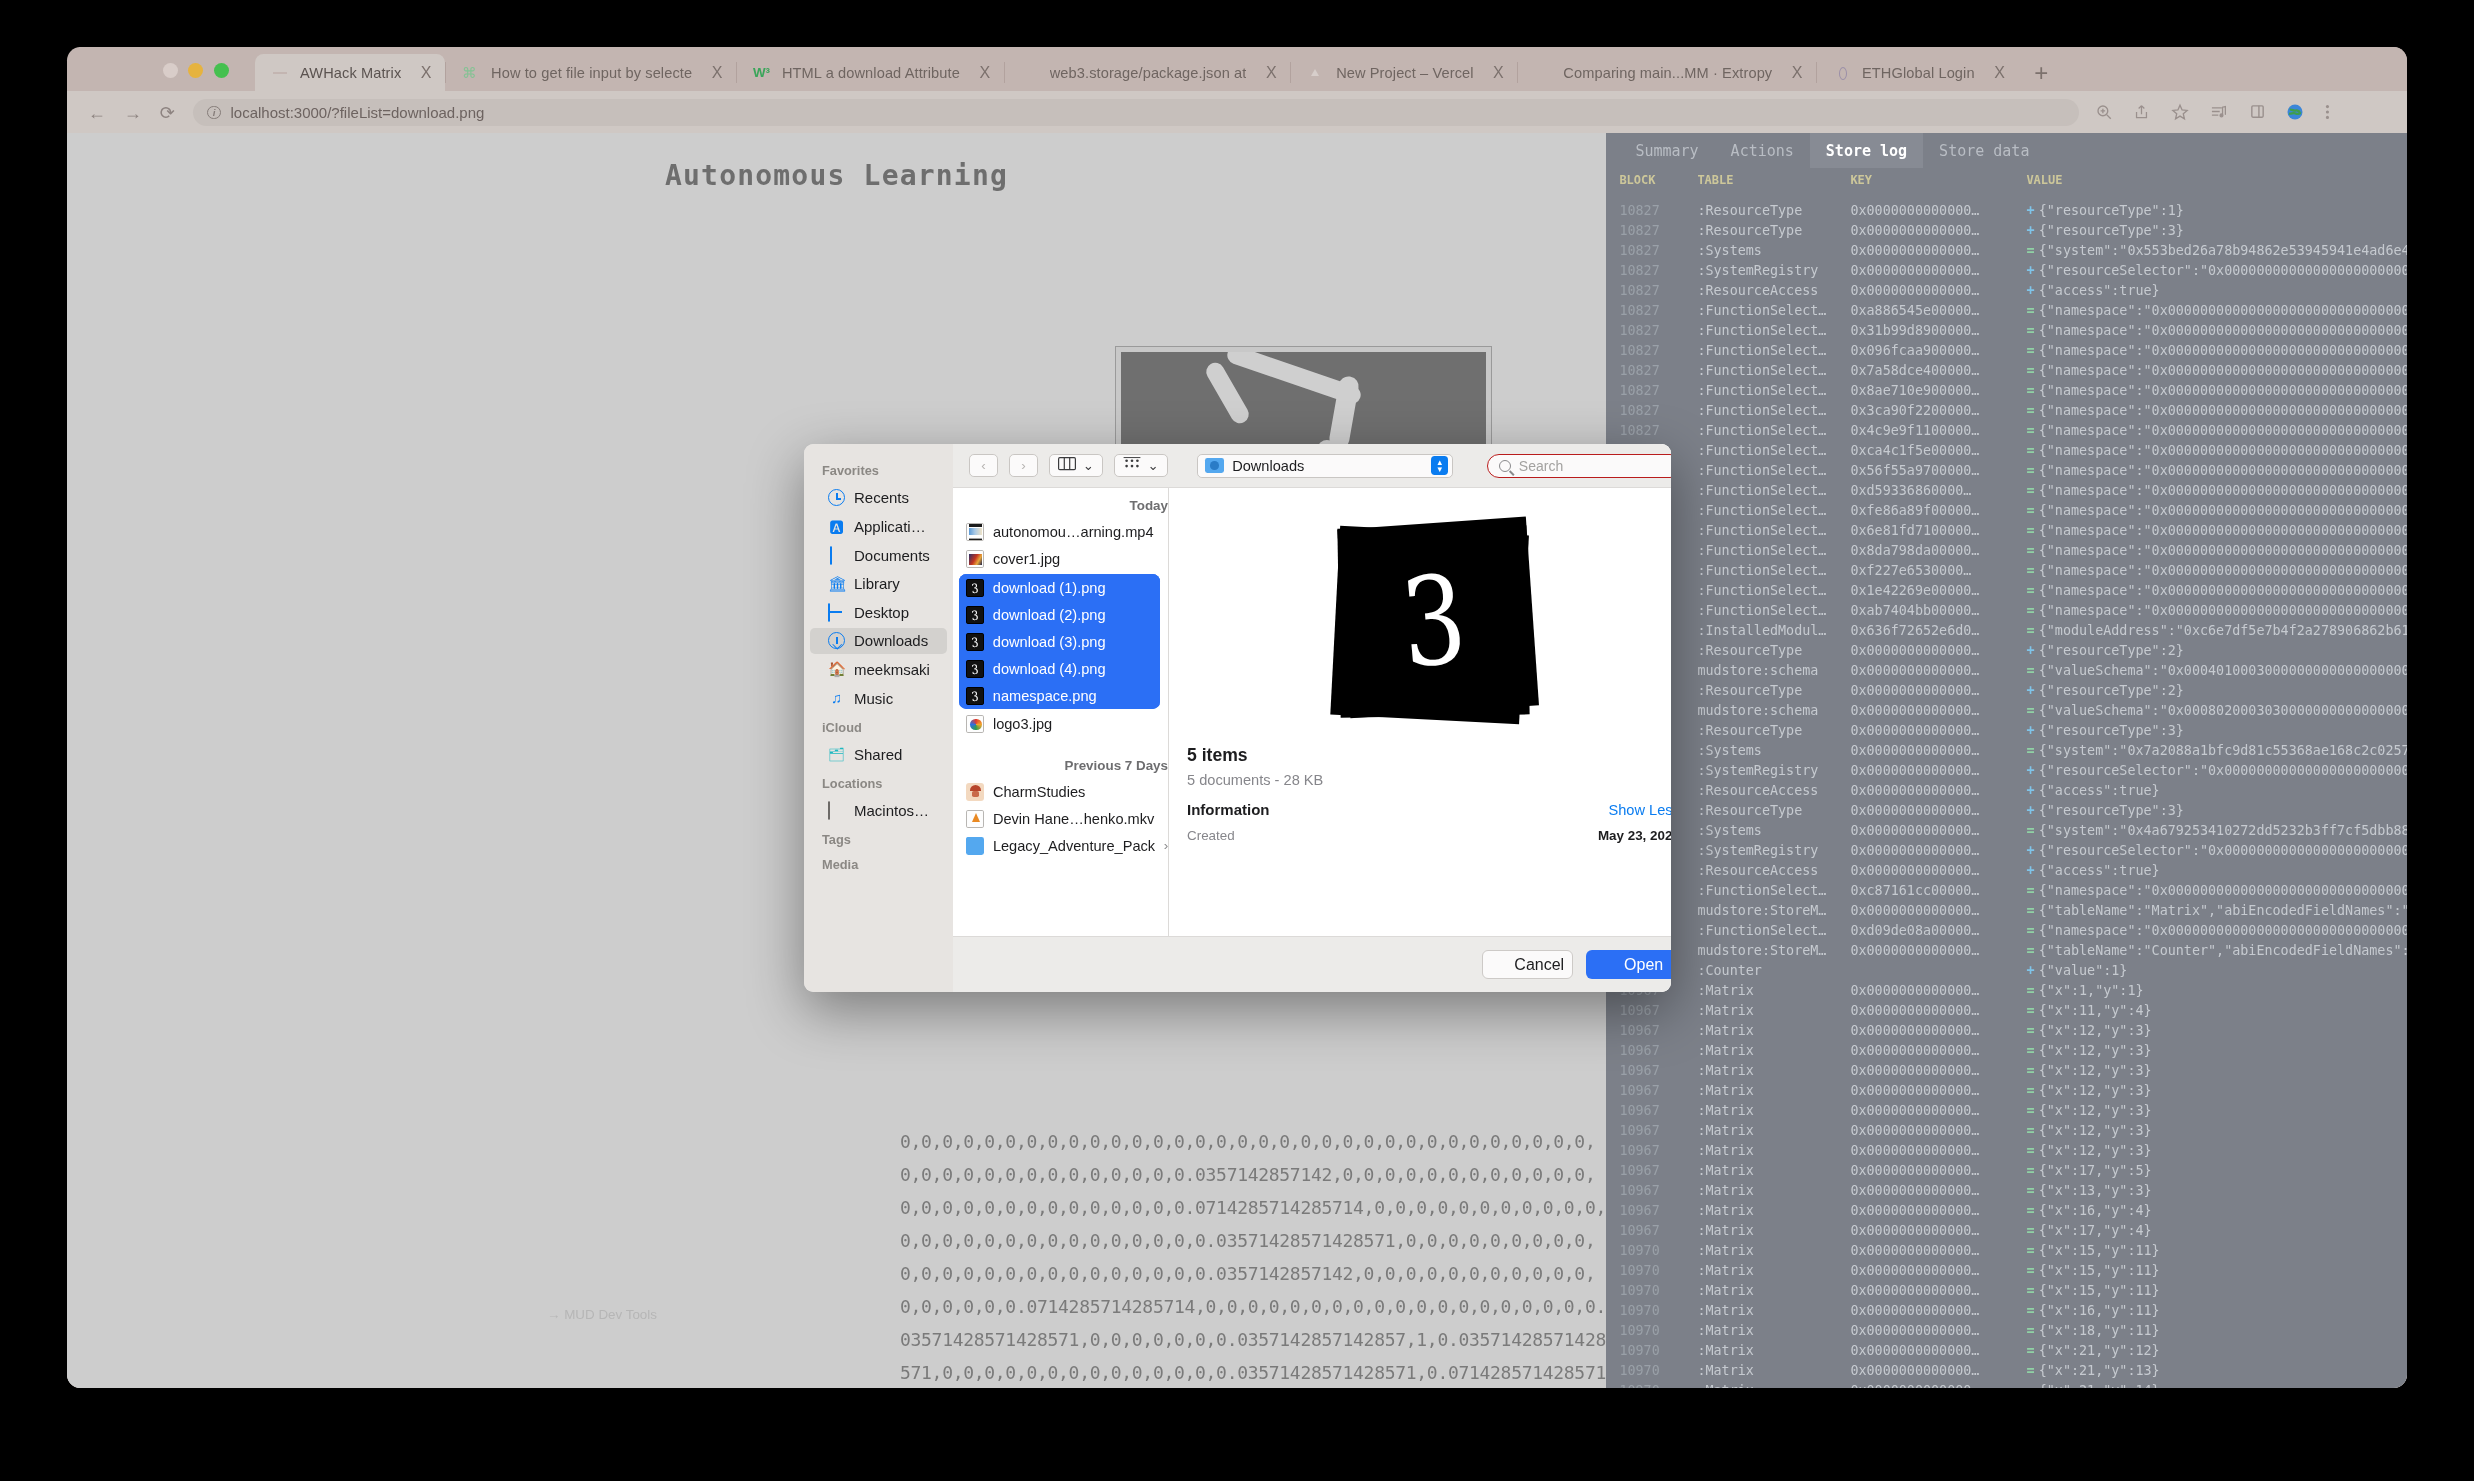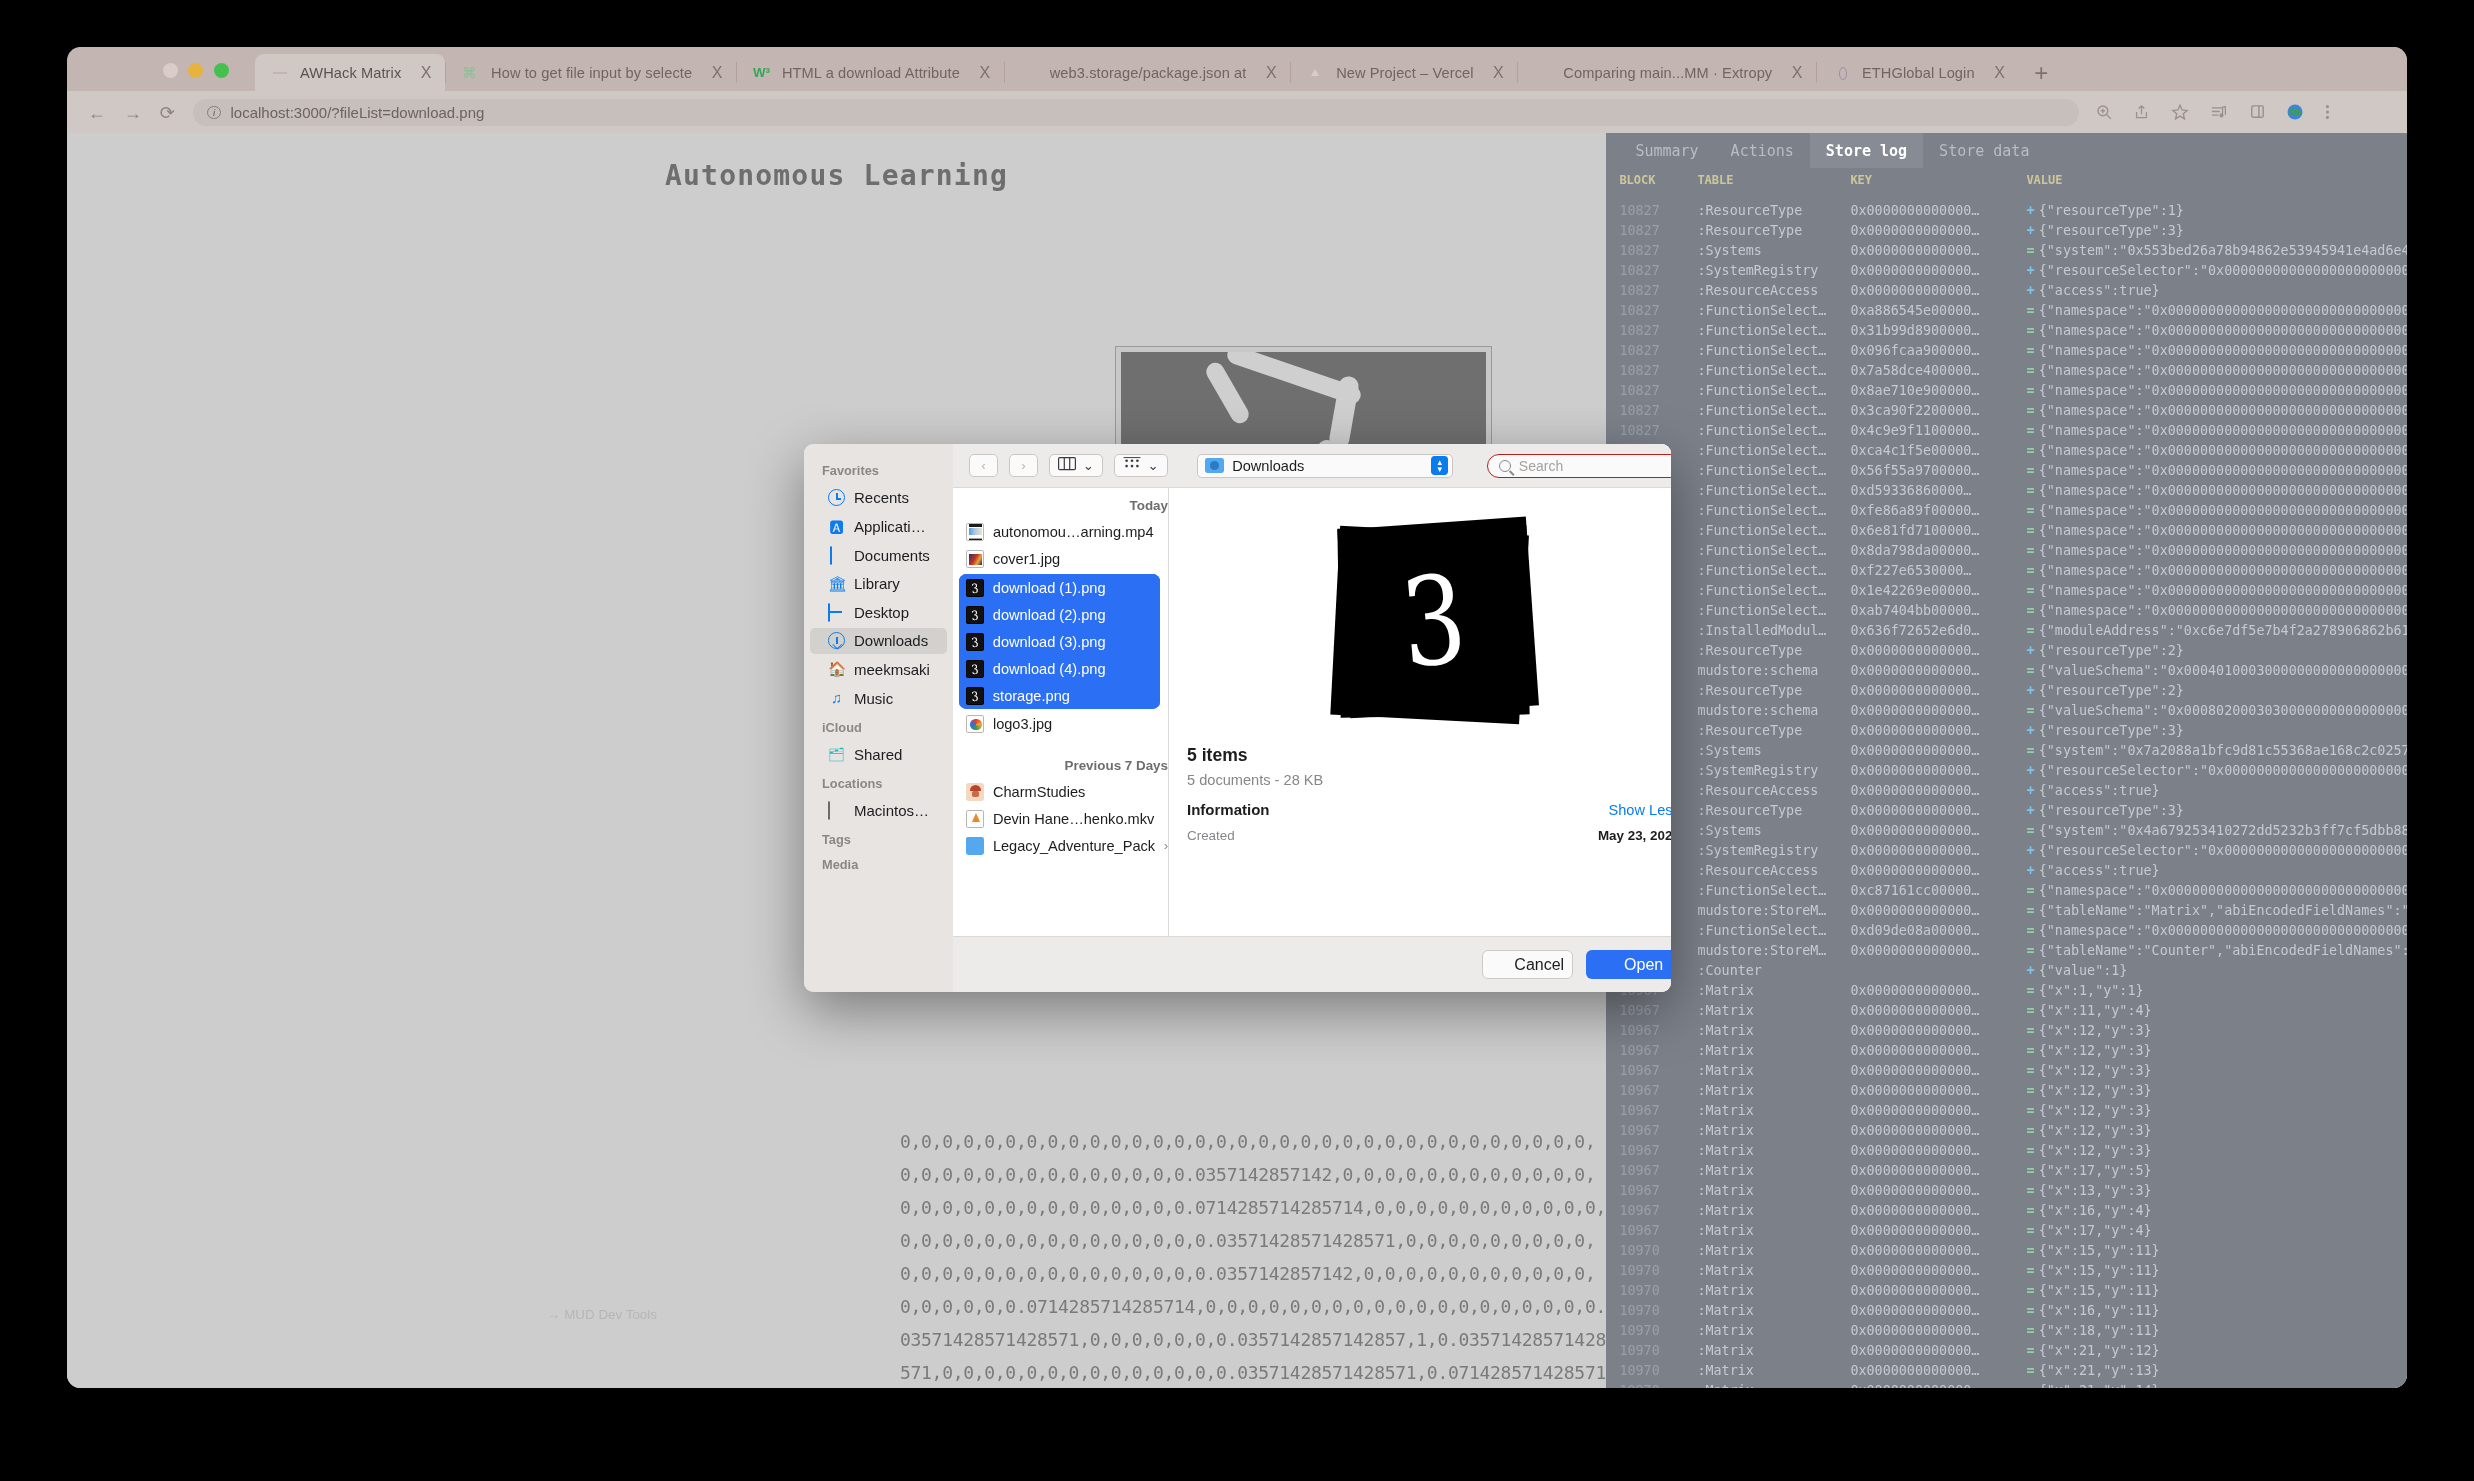--- a/index.html
+++ b/index.html
@@ -871,21 +871,21 @@
             <div class="fd-file selected">
               <span class="file-ico ico-png"></span>
               <span>download (3).png</span>
             </div>
             <div class="fd-file selected">
               <span class="file-ico ico-png"></span>
               <span>download (4).png</span>
             </div>
             <div class="fd-file selected">
               <span class="file-ico ico-png"></span>
-              <span>storage.png</span>
+              <span>namespace.png</span>
             </div>
           </div>
           <div class="fd-file">
             <span class="file-ico ico-logo"></span>
             <span>logo3.jpg</span>
           </div>
 
           <div class="fd-sec" style="padding-top:20.7px;">Previous 7 Days</div>
           <div class="fd-file">
             <span class="file-ico ico-charm"></span>

